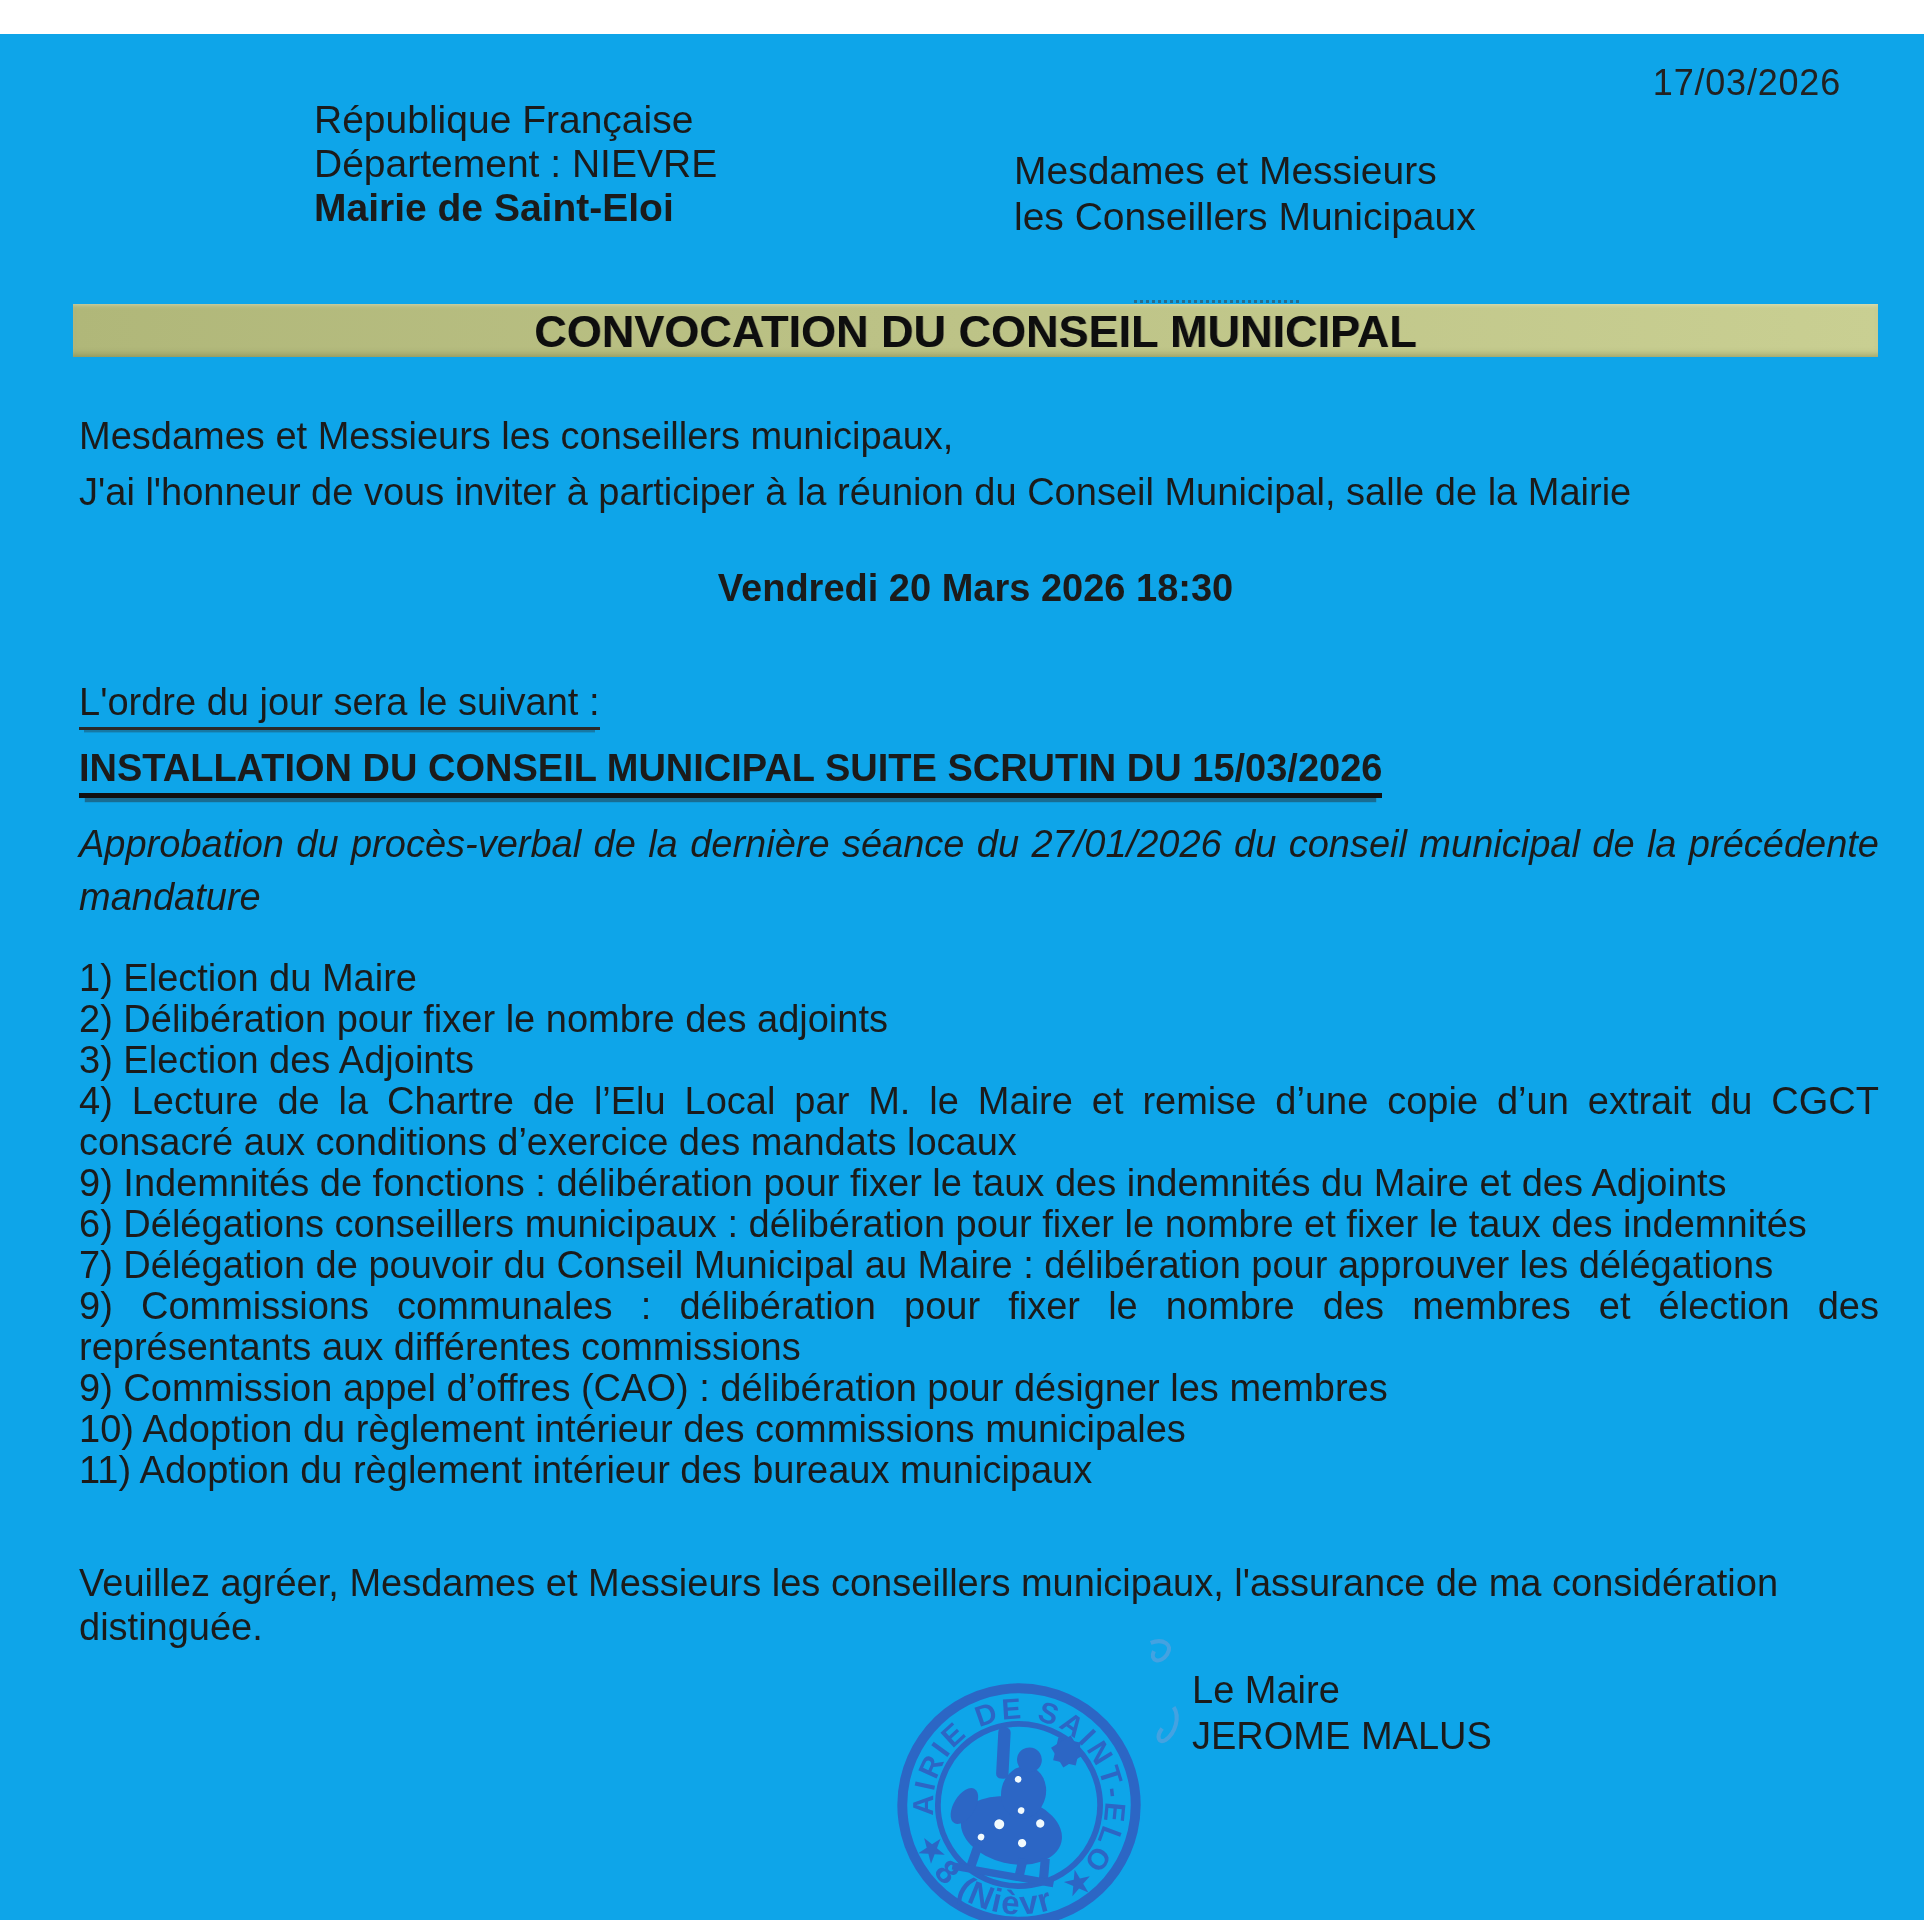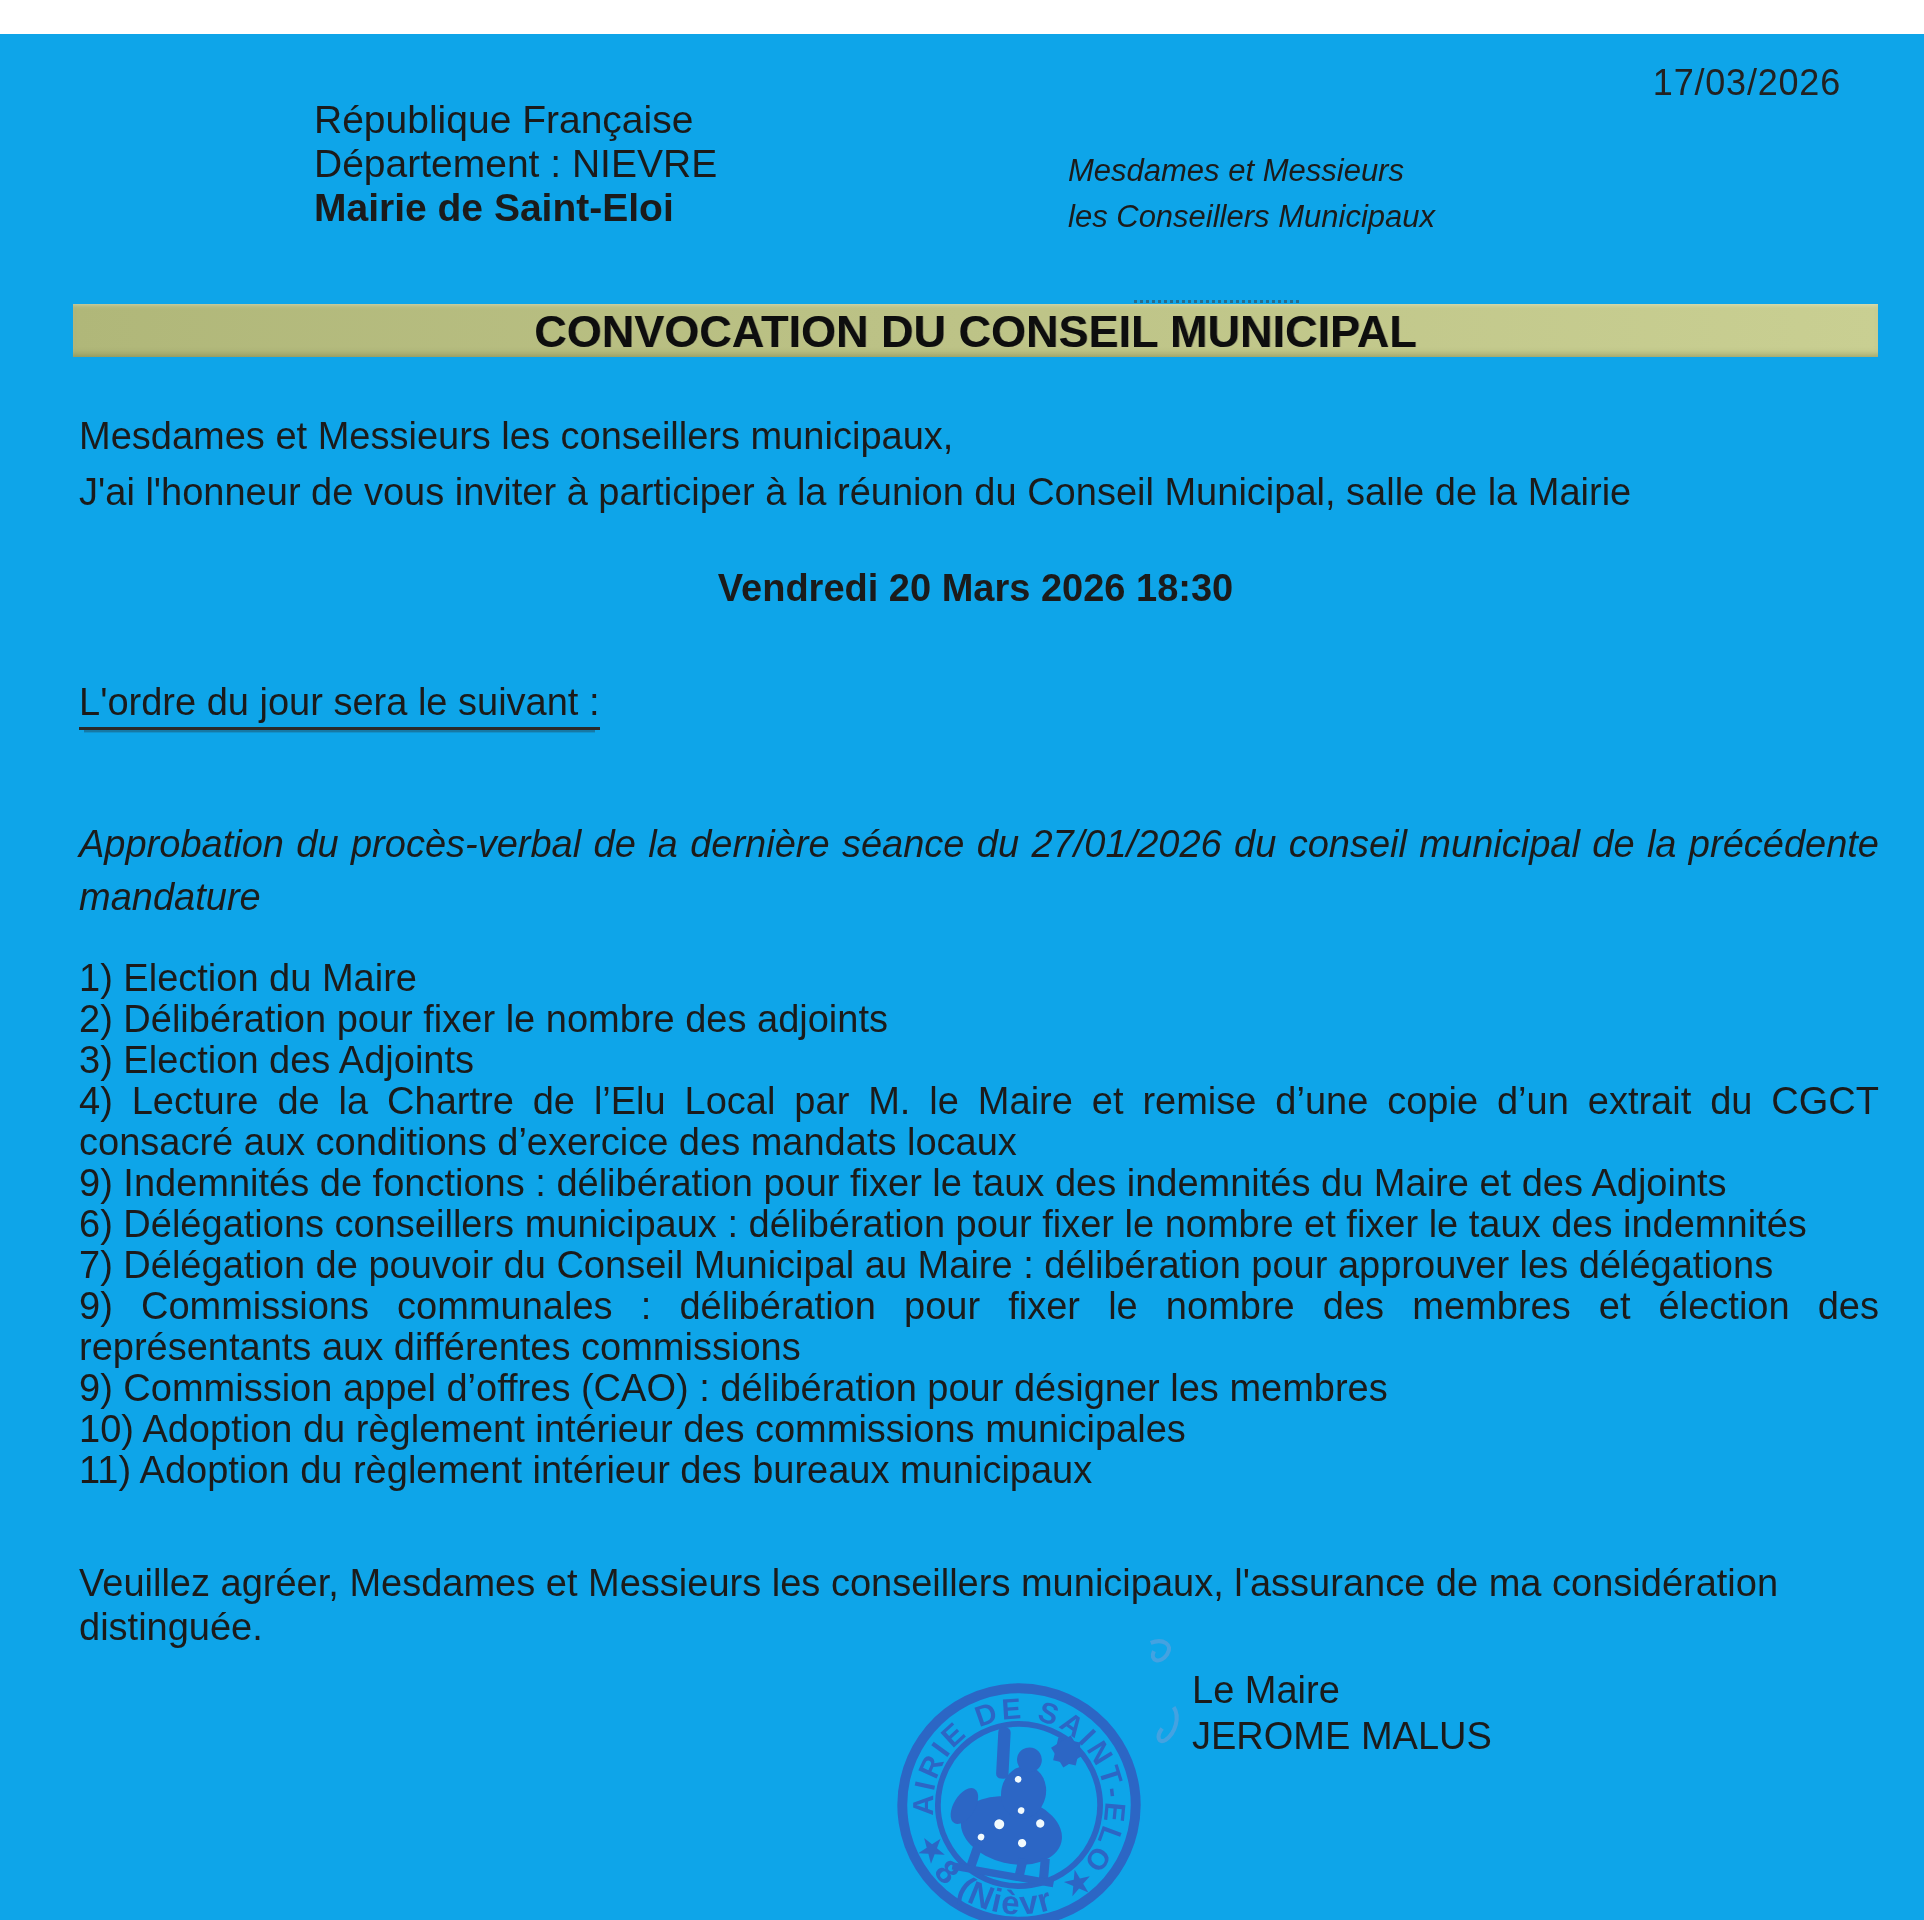--- a/index.html
+++ b/index.html
@@ -16,22 +16,22 @@
   .doc-date{
     top:28px;right:83px;
     font-size:36px;letter-spacing:0.8px;color:#222;
   }
   .hdr-left{
     top:64px;left:314px;width:422px;
     text-align:left;font-size:39px;line-height:44px;
   }
   .hdr-left .bold-line{font-weight:bold;}
   .hdr-right{
-    top:114px;left:1068px;
-    font-size:31px;line-height:46px;font-style:italic;
+    top:114px;left:1014px;
+    font-size:39px;line-height:46px;
   }
   .banner{
     top:270px;left:73px;width:1805px;height:53px;
     background:linear-gradient(90deg,#b0b779 0%,#bcc286 45%,#c9cf92 100%);
     box-shadow:inset 0 -5.8px 7.4px -4.1px rgba(92,97,42,.45), inset 0 2.5px 5px -2.5px rgba(255,255,255,.5);
   }
   .banner-title{
     width:100%;height:46px;line-height:55px;
     text-align:center;font-size:45px;font-weight:bold;color:#0e0e0e;
     letter-spacing:0px;
@@ -101,20 +101,23 @@
   <div class="abs body-text salutation">Mesdames et Messieurs les conseillers municipaux,</div>
 
   <div class="abs body-text intro">J'ai l'honneur de vous inviter à participer à la réunion du Conseil Municipal, salle de la Mairie</div>
 
   <div class="abs meeting">Vendredi 20 Mars 2026 18:30</div>
 
   <div class="abs body-text agenda-intro">
     <span>L'ordre du jour sera le suivant :</span>
   </div>
 
+  <div class="abs body-text agenda-heading">
+    <span>INSTALLATION DU CONSEIL MUNICIPAL SUITE SCRUTIN DU 15/03/2026</span>
+  </div>
 
   <div class="abs body-text approbation">Approbation du procès-verbal de la dernière séance du 27/01/2026 du conseil municipal de la précédente mandature</div>
 
   <div class="abs body-text agenda-list">
     <div>1) Election du Maire</div>
     <div>2) Délibération pour fixer le nombre des adjoints</div>
     <div>3) Election des Adjoints</div>
     <div class="justify">4) Lecture de la Chartre de l’Elu Local par M. le Maire et remise d’une copie d’un extrait du CGCT consacré aux conditions d’exercice des mandats locaux</div>
     <div>9) Indemnités de fonctions : délibération pour fixer le taux des indemnités du Maire et des Adjoints</div>
     <div>6) Délégations conseillers municipaux : délibération pour fixer le nombre et fixer le taux des indemnités</div>

